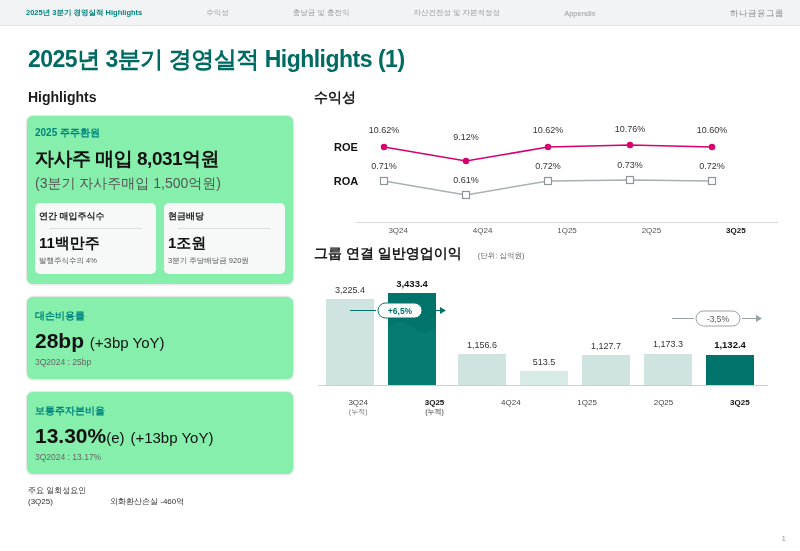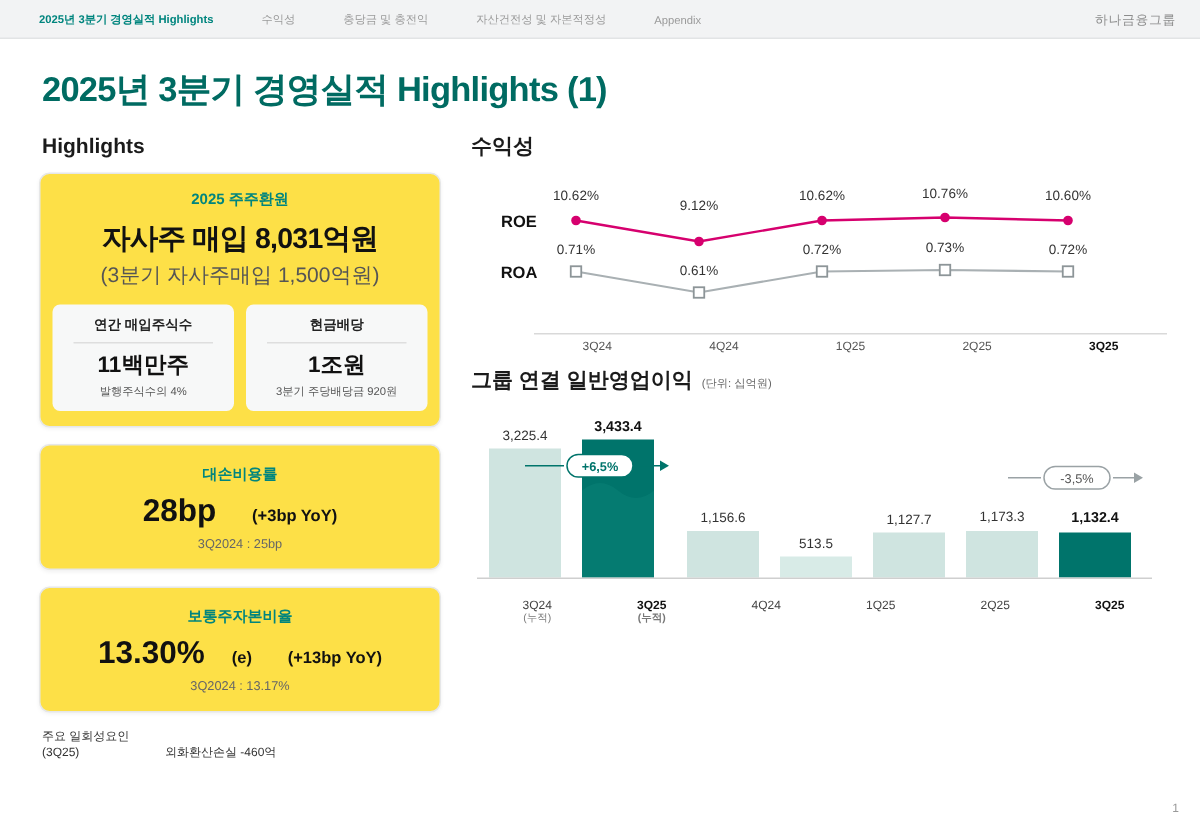--- a/index.html
+++ b/index.html
@@ -13,20 +13,21 @@
     overflow: hidden;
   }
   
   .topnav {
     height: 26px;
     background: #f2f3f4;
     display: flex;
     align-items: center;
     padding: 0 10px;
     position: relative;
+    gap: 32px;
   }
   .topnav .tab {
     font-size: 7.5px;
     color: #9a9a9a;
     padding: 0 16px;
     white-space: nowrap;
   }
   .topnav .tab.active { color: #00857e; font-weight: bold; }
   .topnav .brand {
     position: absolute; right: 16px; top: 8px;
@@ -45,59 +46,58 @@
   }
   
   .content { display: flex; padding: 14px 22px 0 26px; }
   .col-left { width: 268px; }
   .col-right { flex: 1; padding-left: 18px; }
   h2.sec {
     font-size: 14px; font-weight: bold; color:#1b1b1b; margin:0 0 10px 2px;
   }
   
   .card {
-    background: #fde047;
+    background: #86efac;
     border: 1px solid #e6e7e8;
     border-radius: 7px;
     box-shadow: 0 1px 3px rgba(0,0,0,.06);
     padding: 10px 8px;
     margin-bottom: 11px;
-    text-align: center;
   }
   .card-title {
     font-size: 10px; font-weight: bold; color: #00857e; margin-bottom: 6px;
   }
   .big-number {
     font-size: 19px; font-weight: bold; color: #111; letter-spacing:-.5px;
   }
   .sub-note { font-size: 14px; color:#555; margin-top: 3px; }
   .split { display: flex; gap: 8px; margin-top: 10px; }
   .subcard {
     flex: 1;
     background:#f7f8f8;
     border-radius: 5px;
     padding: 7px 4px 8px;
   }
   .subcard .st { font-size: 9px; font-weight:bold; color:#222; }
   .subcard .sep { height:1px; background:#dedede; margin:5px 10px; }
   .subcard .sv { font-size: 15px; font-weight: bold; color:#111; }
   .subcard .sn { font-size: 7.5px; color:#555; margin-top:3px; }
   .card .mid-number { font-size: 21px; font-weight:bold; color:#111; margin-top:2px;}
-  .card .mid-number .small { font-size: 11px; font-weight:bold;margin-left:18px; }
+  .card .mid-number .small { font-size: 15px; font-weight:normal; }
   .card .foot { font-size: 8.5px; color:#666; margin-top:4px; }
   
   .footnote {
     display:flex; align-items:flex-end; gap:10px;
     margin-top: 4px; padding-left:2px;
   }
   .footnote .lbl { font-size: 8px; color:#333; line-height:1.35; width:72px;}
   .footnote .val { font-size: 8px; color:#333; line-height:1.35; }
   
   .chart-block { margin-bottom: 8px; }
-  .chart-unit { font-size: 7.5px; color:#666; margin-left:6px; font-weight: normal;}
+  .chart-unit { font-size: 7.5px; color:#666; margin-left:16px; font-weight: normal;}
   .line-chart { position: relative; height: 104px; margin-left: 2px; }
   .line-chart svg { display:block; }
   .axis-row {
     display:flex; margin-left: 44px; margin-top:1px; border-top:1px solid #d9d9d9; padding-top:3px;
   }
   .axis-row span { flex:1; text-align:center; font-size:8px; color:#555;}
   .axis-row span.bold { font-weight:bold; color:#111; }
   .bar-axis-row { display:flex; margin-left:8px; margin-top:2px; }
   .bar-axis-row .cell { flex:1; text-align:center; font-size:8px; color:#444; line-height:1.25;}
   .bar-axis-row .cell.bold { font-weight:bold; color:#111; }

